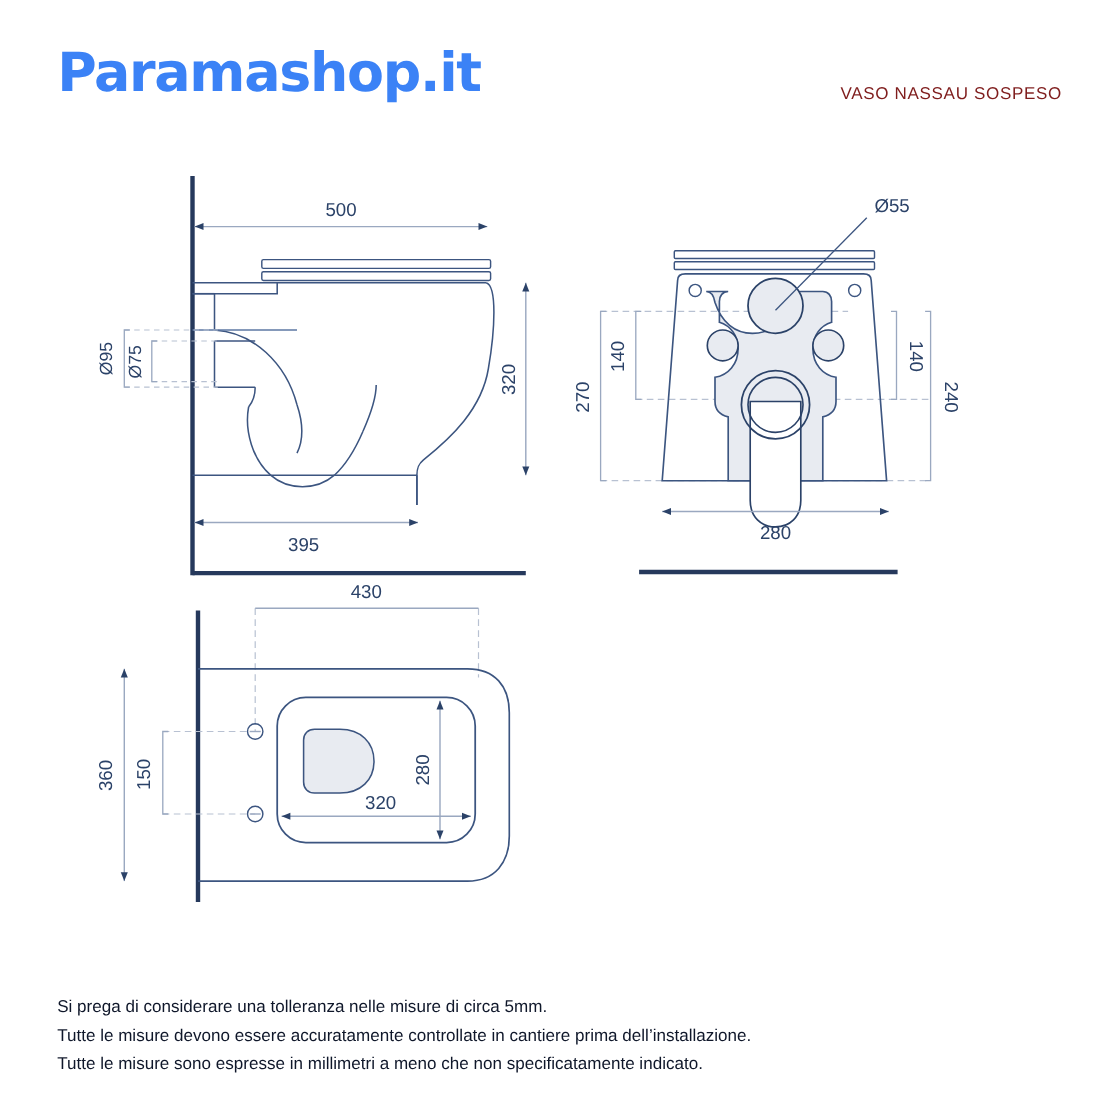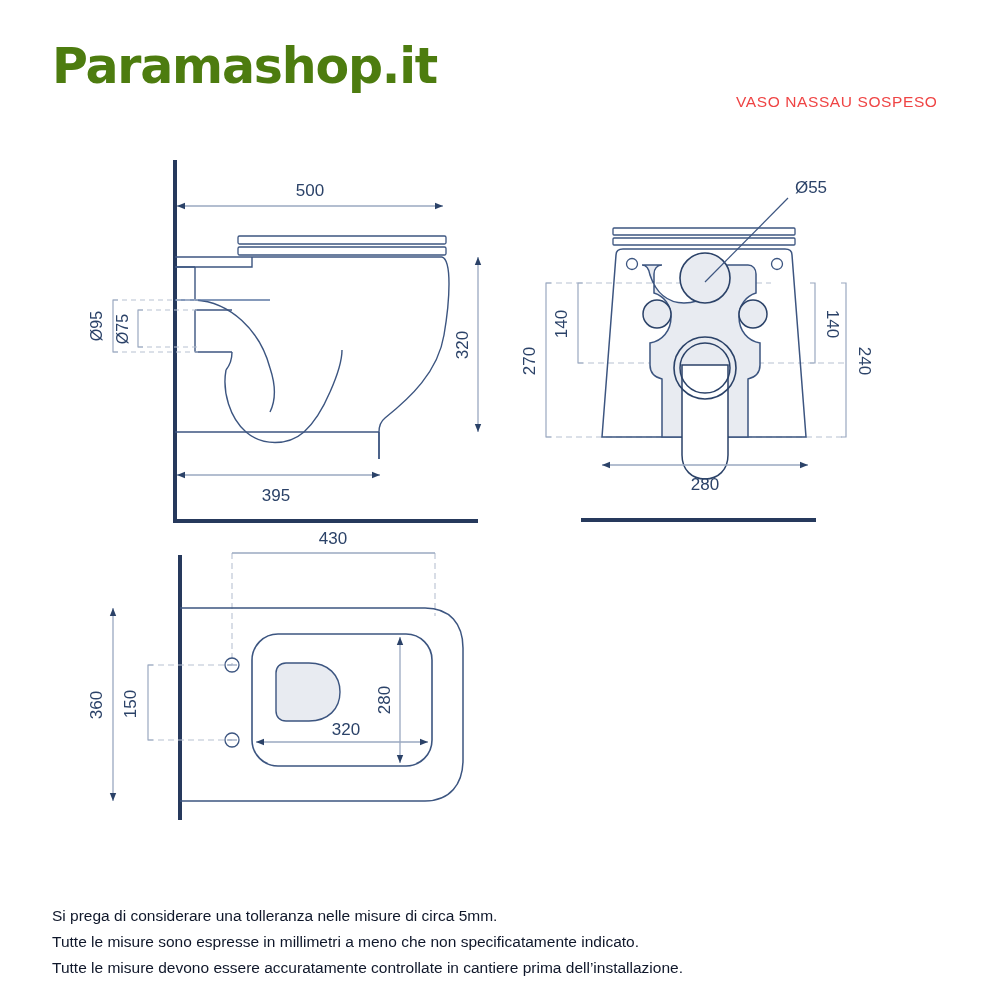--- a/index.html
+++ b/index.html
@@ -28,33 +28,32 @@
     width: 1000px; height: 130px;
   }
   #brand-logo {
     position: absolute;
     left: 52px;
     top: 38px;
     font-family: "DejaVu Sans", sans-serif;
     font-size: 49px;
     font-weight: bold;
     letter-spacing: -1.2px;
-    color: #4d7c0f;
+    color: #3b82f6;
     white-space: nowrap;
   }
   #product-title {
     position: absolute;
-    left: 736px;
+    left: 764px;
     top: 77px;
     font-family: "Liberation Sans", sans-serif;
     font-size: 15.5px;
     letter-spacing: 0.6px;
-    color: #ef4444;
+    color: #7f1d1d;
     white-space: nowrap;
-    margin-top: 16px;
   }
   
   .drawing {
     position: absolute;
     text-align: center;
   }
   #view-side   { left: 80px;  top: 160px; width: 440px; height: 370px; }
   #view-rear   { left: 516px; top: 165px; width: 370px; height: 365px; }
   #view-top    { left: 80px;  top: 520px; width: 430px; height: 330px; }
 
@@ -322,17 +321,17 @@
         <line x1="320" y1="117" x2="320" y2="243" stroke="#9aa8c0" stroke-width="1.3"></line>
         <path d="M 320 117 l -3.2 8 l 6.4 0 z" fill="#2b4268"></path>
         <path d="M 320 243 l -3.2 -8 l 6.4 0 z" fill="#2b4268"></path>
         <text x="310" y="180" text-anchor="middle" transform="rotate(-90 310 180)" font-family="Liberation Sans, sans-serif" font-size="17" fill="#2b4268">280</text>
       </g>
     </svg>
   </div>
 
   <div id="footer-notes">
     <div>Si prega di considerare una tolleranza nelle misure di circa 5mm.</div>
+    <div>Tutte le misure devono essere accuratamente controllate in cantiere prima dell’installazione.</div>
     <div>Tutte le misure sono espresse in millimetri a meno che non specificatamente indicato.</div>
-    <div>Tutte le misure devono essere accuratamente controllate in cantiere prima dell’installazione.</div>
   </div>
 
 </div>
 
 </body></html>

